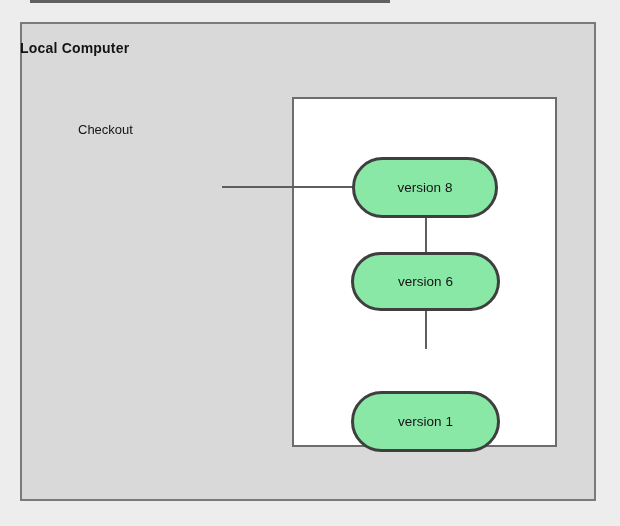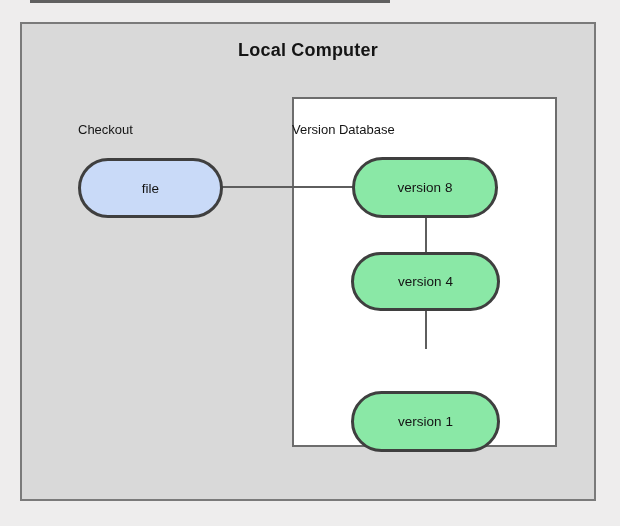--- a/index.html
+++ b/index.html
@@ -32,22 +32,22 @@
   }
   .outer-box{
     position:absolute;left:20px;top:22px;width:576px;height:479px;
     background:var(--outer-fill);
     border:2px solid var(--outer-border);
     box-sizing:border-box;
     z-index:0;
   }
   .outer-title{
     position:absolute;left:20px;top:40px;width:576px;
-    text-align:center;
-    font-size:18px;font-weight:bold;color:var(--text);
+    text-align:left;
+    font-size:14px;font-weight:bold;color:var(--text);
     letter-spacing:.2px;
     z-index:4;
   }
   .inner-box{
     position:absolute;left:292px;top:97px;width:265px;height:350px;
     background:var(--inner-fill);
     border:2px solid var(--inner-border);
     box-sizing:border-box;
     z-index:1;
   }
@@ -88,27 +88,25 @@
   <div class="top-strip"></div>
 
   <div class="outer-box"></div>
 
   <div class="outer-title">Local Computer</div>
 
   <div class="area-label checkout-label">Checkout</div>
 
   <div class="inner-box"></div>
 
-  <div class="area-label vdb-label">Version Database</div>
 
   <div class="connector conn-h"></div>
   <div class="connector conn-v1"></div>
   <div class="connector conn-v2"></div>
 
-  <div class="pill pill-file">file</div>
 
   <div class="pill pill-green pill-v3">version 8</div>
 
-  <div class="pill pill-green pill-v2">version 4</div>
+  <div class="pill pill-green pill-v2">version 6</div>
 
   <div class="pill pill-green pill-v1">version 1</div>
 
 </div>
 
 </body></html>

